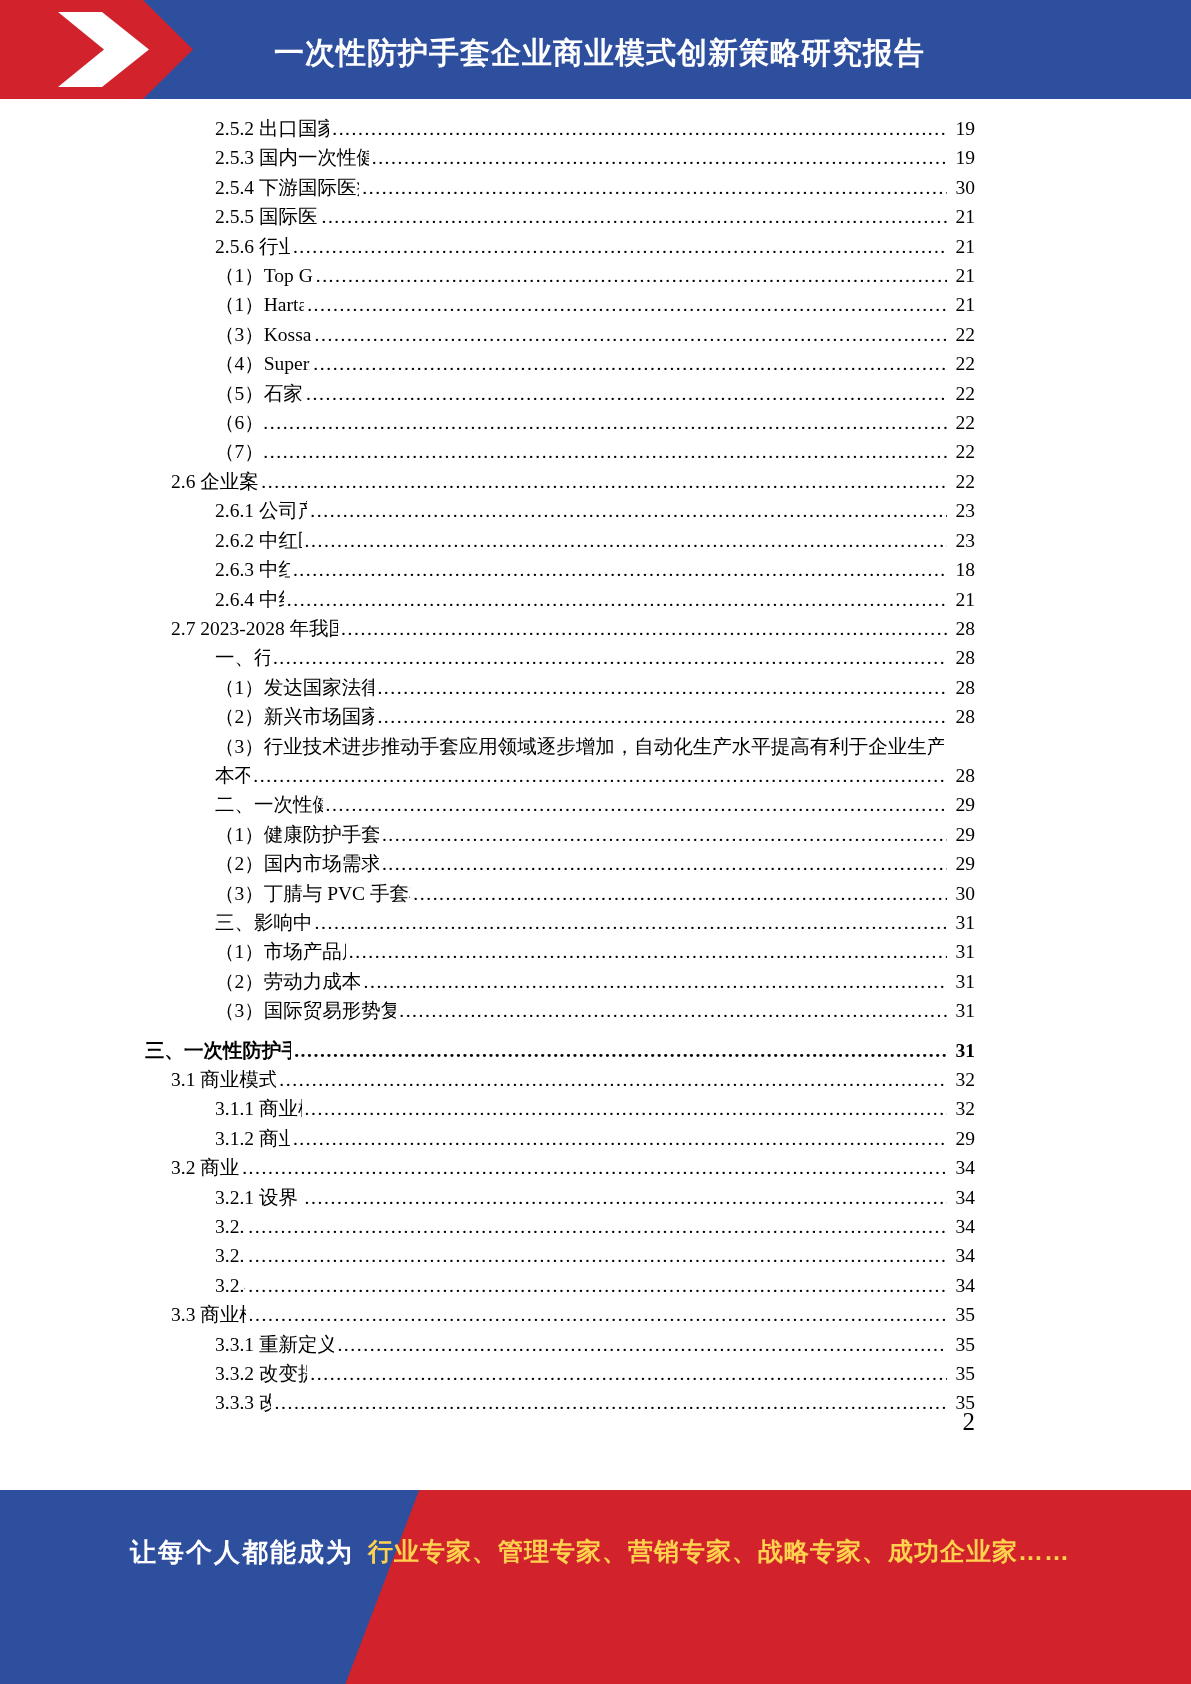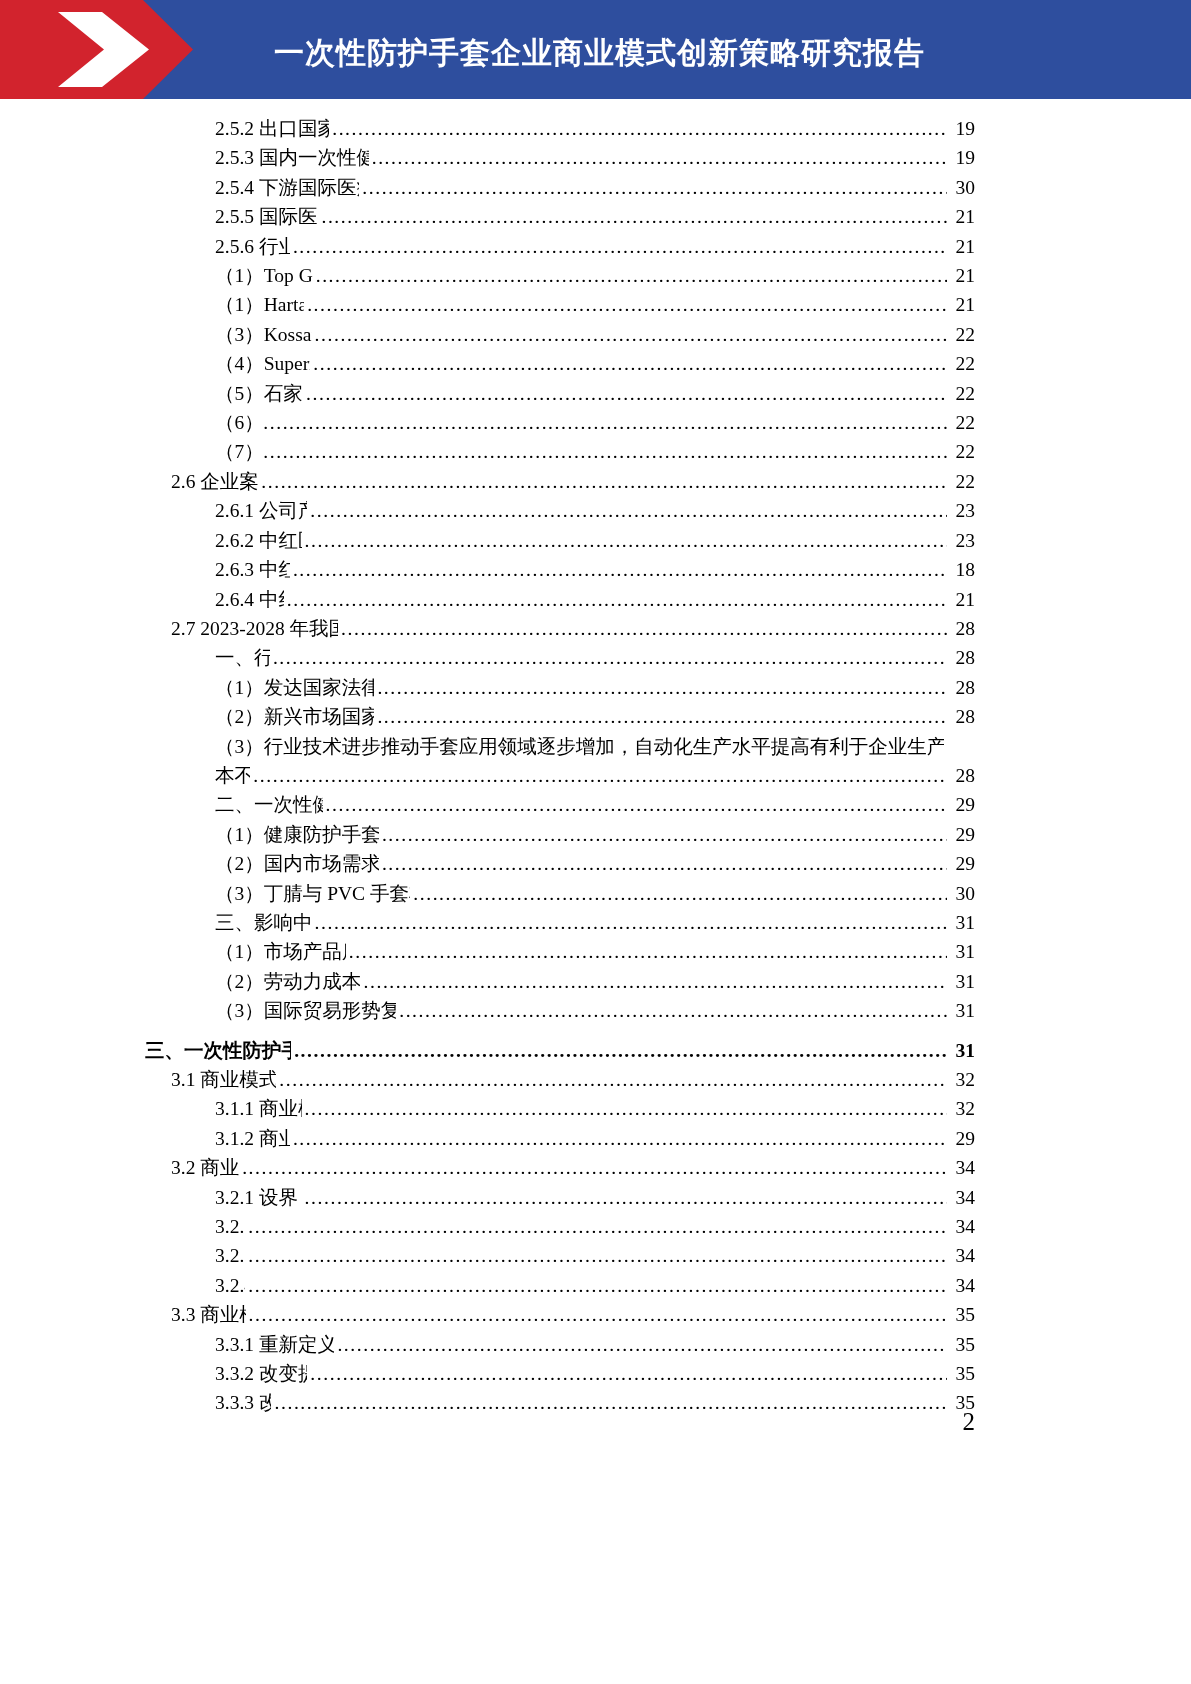--- a/index.html
+++ b/index.html
@@ -356,14 +356,19 @@
   </div>
       <div class="toc-row level-2">
     <span class="toc-text">3.3.3 改变收入模式</span>
     <span class="toc-dots"></span>
     <span class="toc-page">35</span>
   </div>
     </main>
 
   <div class="page-number">2</div>
 
+  <footer class="footer">
+    <div class="footer-red"></div>
+    <div class="footer-left-text">让每个人都能成为</div>
+    <div class="footer-right-text">行业专家、管理专家、营销专家、战略专家、成功企业家……</div>
+  </footer>
 
 </div>
 
 </body></html>

